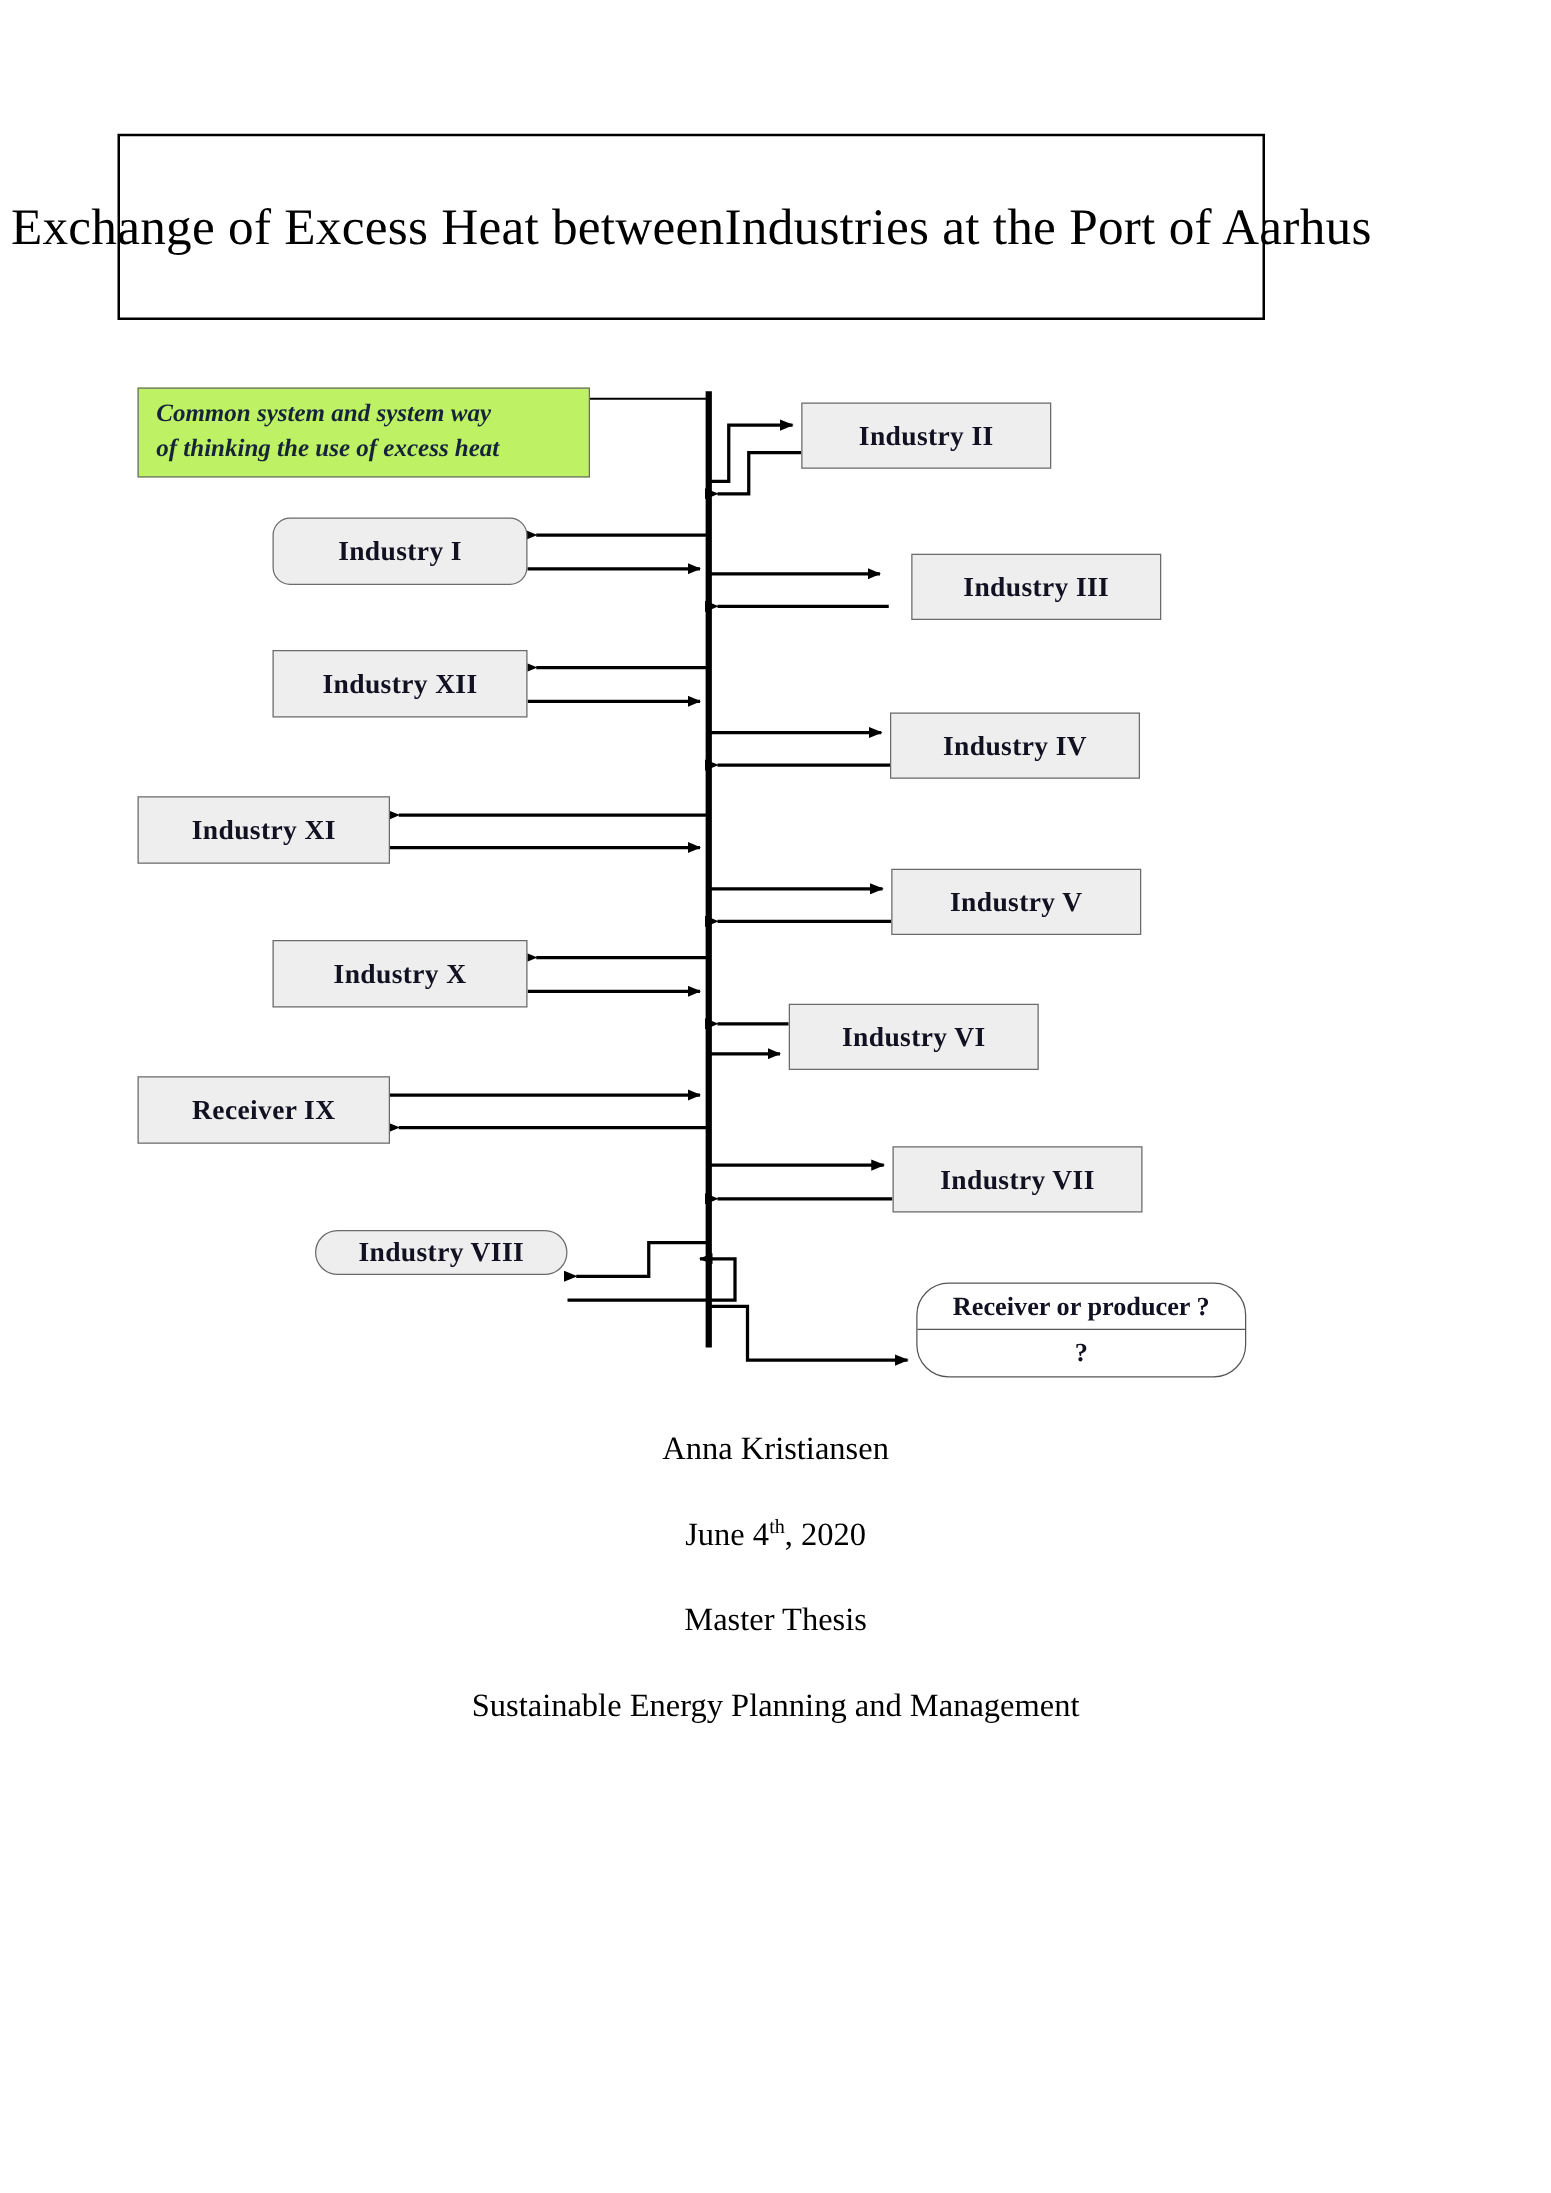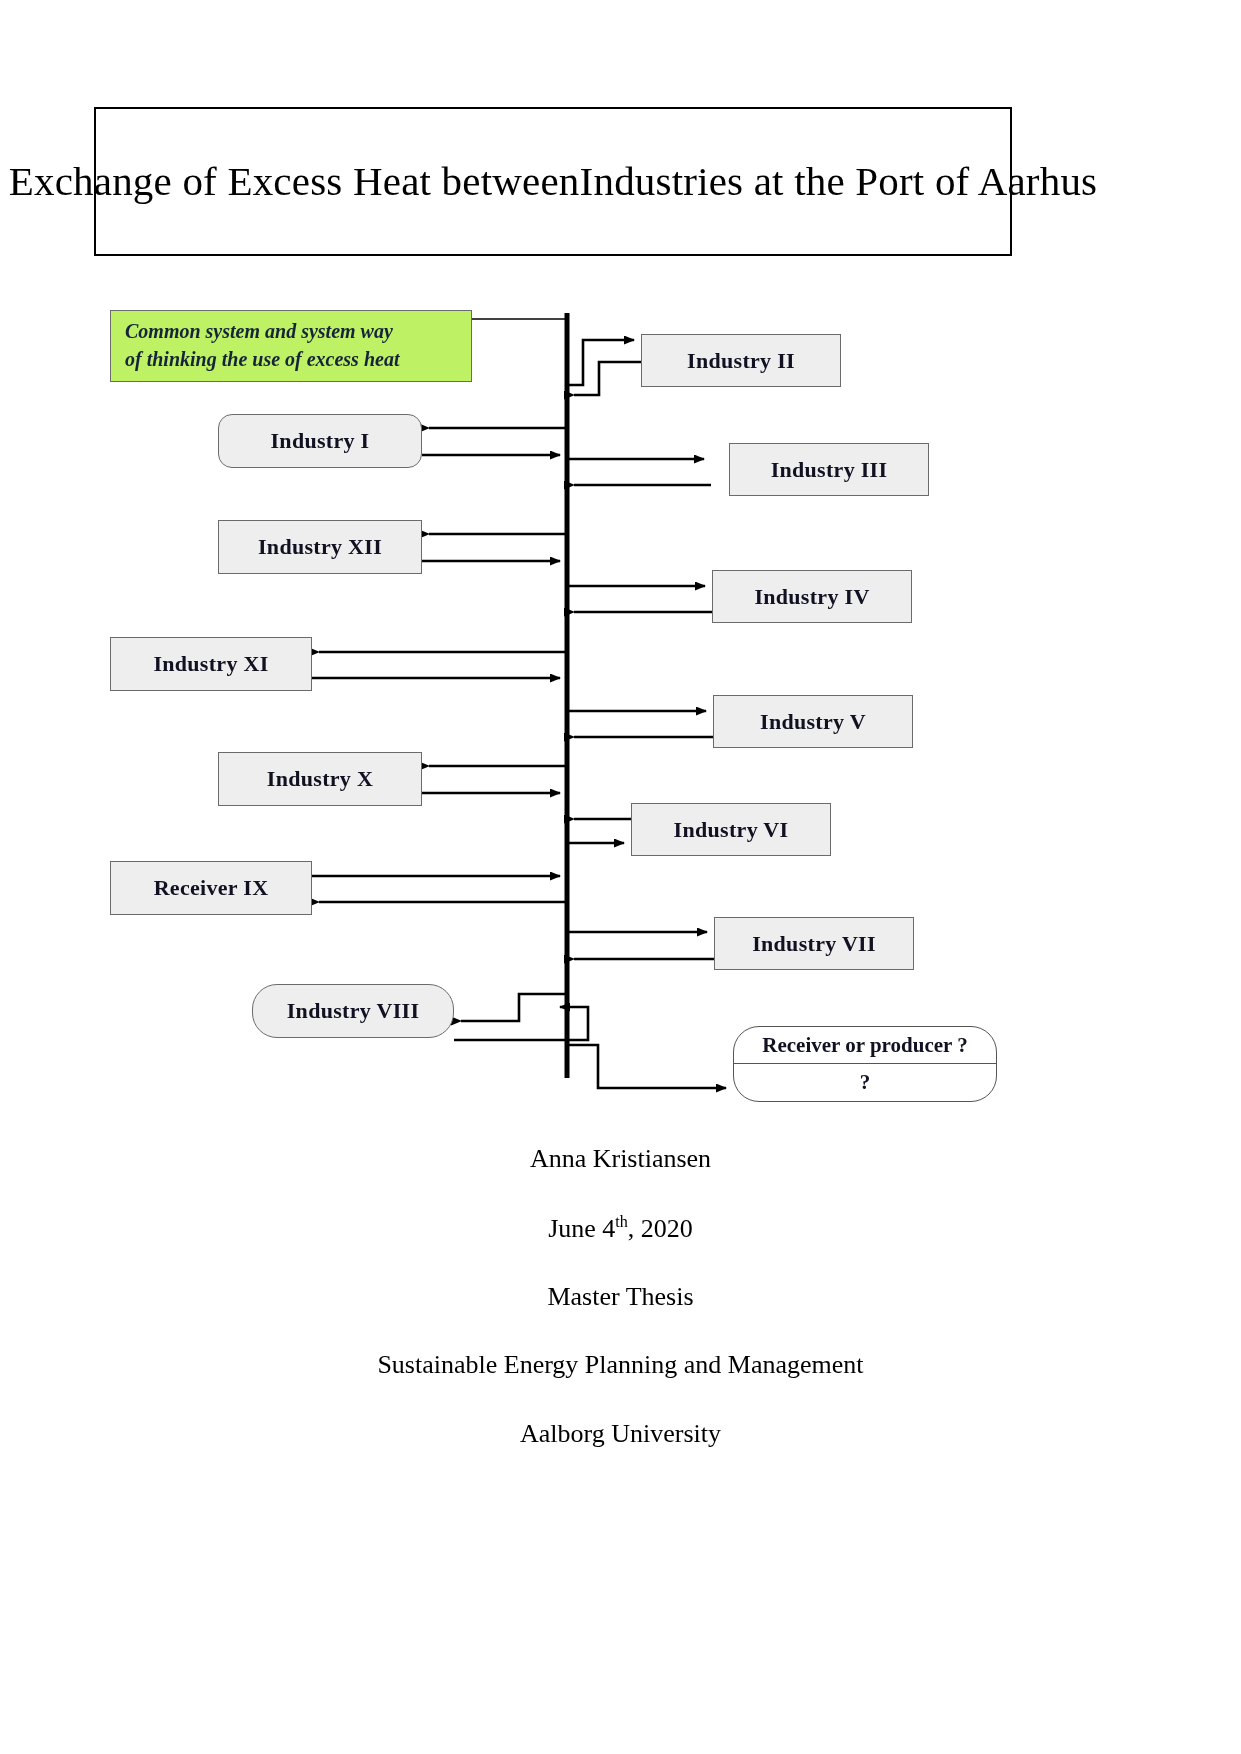--- a/index.html
+++ b/index.html
@@ -211,23 +211,23 @@
 <div class="note-box" id="note-box" style="left: 110px; top: 310px; width: 362px; height: 72px;">
   <span>Common system and system way</span>
   <span>of thinking the use of excess heat</span>
 </div>
 
 <div class="node" style="left:218px; top:414px; width:204px; height:54px;border-radius:14px;">Industry I</div>
 <div class="node" style="left:218px; top:520px; width:204px; height:54px;">Industry XII</div>
 <div class="node" style="left:110px; top:637px; width:202px; height:54px;">Industry XI</div>
 <div class="node" style="left:218px; top:752px; width:204px; height:54px;">Industry X</div>
 <div class="node" style="left:110px; top:861px; width:202px; height:54px;">Receiver IX</div>
-<div class="node" style="left:252px; top:984px; width:202px; height:54px;border-radius:25px;">Industry VIII</div>
-
-<div class="node" style="left:641px; top:322px; width:200px; height:53px;margin-top:12px;">Industry II</div>
+<div class="node" style="left:252px; top:984px; width:202px; height:36px;border-radius:25px;">Industry VIII</div>
+
+<div class="node" style="left:641px; top:322px; width:200px; height:53px;">Industry II</div>
 <div class="node" style="left:729px; top:443px; width:200px; height:53px;">Industry III</div>
 <div class="node" style="left:712px; top:570px; width:200px; height:53px;">Industry IV</div>
 <div class="node" style="left:713px; top:695px; width:200px; height:53px;">Industry V</div>
 <div class="node" style="left:631px; top:803px; width:200px; height:53px;">Industry VI</div>
 <div class="node" style="left:714px; top:917px; width:200px; height:53px;">Industry VII</div>
 
 <div class="receiver-box" style="left:733px; top:1026px; width:264px; height:76px;border-radius:26px;">
   <div class="rrow top">Receiver or producer ?</div>
   <div class="rrow">?</div>
 </div>
@@ -236,14 +236,13 @@
   <div class="fline">Anna Kristiansen</div>
   <div class="gap-lg"></div>
   <div class="fline">
     <span>June 4</span><sup>th</sup><span>, 2020</span>
   </div>
   <div class="gap-lg"></div>
   <div class="fline">Master Thesis</div>
   <div class="gap-lg"></div>
   <div class="fline">Sustainable Energy Planning and Management</div>
   <div class="gap-lg"></div>
-  <div class="fline">Aalborg University</div>
 </div>
 
 </body></html>

